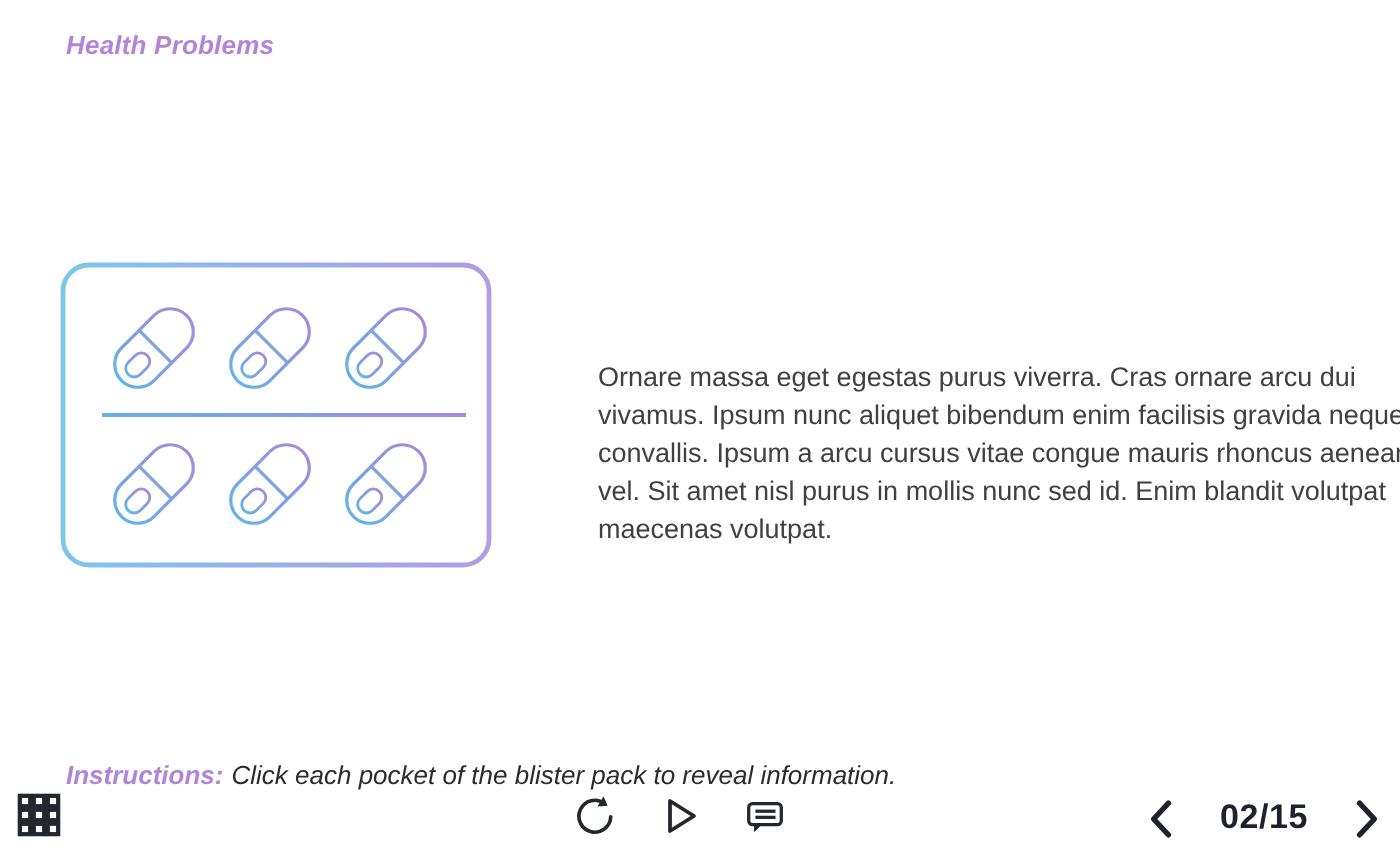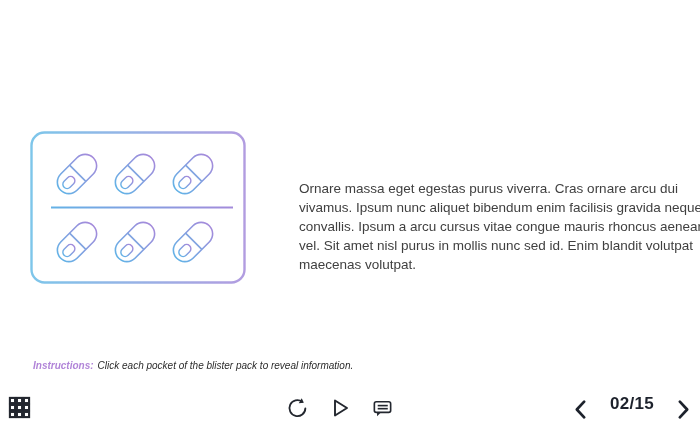--- a/index.html
+++ b/index.html
@@ -25,46 +25,47 @@
   .subtitle{
     color:var(--text-dark);font-style:italic;font-weight:500;
     font-size:14px;line-height:19px;
   }
   .pack-svg{position:absolute;left:30px;top:131px;}
   .body-text{
     position:absolute;left:287px;top:167px;width:410px;margin:12px;
     font-size:13.5px;line-height:19px;color:var(--body-text);
   }
   .instructions{
-    position:absolute;left:33px;top:360px;margin:0;
-    font-style:italic;font-size:10px;color:#2b2b2b;
+    position:absolute;left:33px;top:380px;margin:0;
+    font-style:italic;font-size:13px;color:#2b2b2b;
   }
   .ins-label{color:var(--accent-purple);font-weight:700;margin-right:4px;}
   .player{position:absolute;left:0;right:0;bottom:0;height:38px;}
   .icon-btn{
     background:none;border:none;padding:0;margin:0;cursor:pointer;
     display:flex;align-items:center;justify-content:center;
   }
   .menu-btn{position:absolute;left:8px;top:4px;}
   .center-controls{
     position:absolute;left:286px;top:4px;display:flex;gap:20px;align-items:center;
   }
   .nav-controls{
-    position:absolute;right:10px;top:2px;display:flex;gap:20px;height:30px;
+    position:absolute;right:10px;top:2px;display:flex;gap:20px;align-items:center;height:30px;
   }
   .counter{
     font-size:17px;font-weight:700;color:#1d222c;letter-spacing:.3px;
     min-width:50px;text-align:center;
   }
   svg{display:block;}
 </style>
 </head>
 <body>
 
 <div class="header">
+  <div class="title">Health Problems</div>
 </div>
 
 <svg class="pack-svg" width="216" height="153" viewBox="0 0 216 153">
   <defs>
     <linearGradient id="packGrad" gradientUnits="userSpaceOnUse" x1="0" y1="76" x2="216" y2="76">
       <stop offset="0" style="stop-color:var(--pack-border-left,#7dc6ea)"></stop>
       <stop offset="1" style="stop-color:var(--pack-border-right,#b29ce0)"></stop>
     </linearGradient>
     <linearGradient id="lineGrad" gradientUnits="userSpaceOnUse" x1="21" y1="76" x2="203" y2="76">
       <stop offset="0" style="stop-color:var(--pill-blue,#64b2e6)"></stop>

